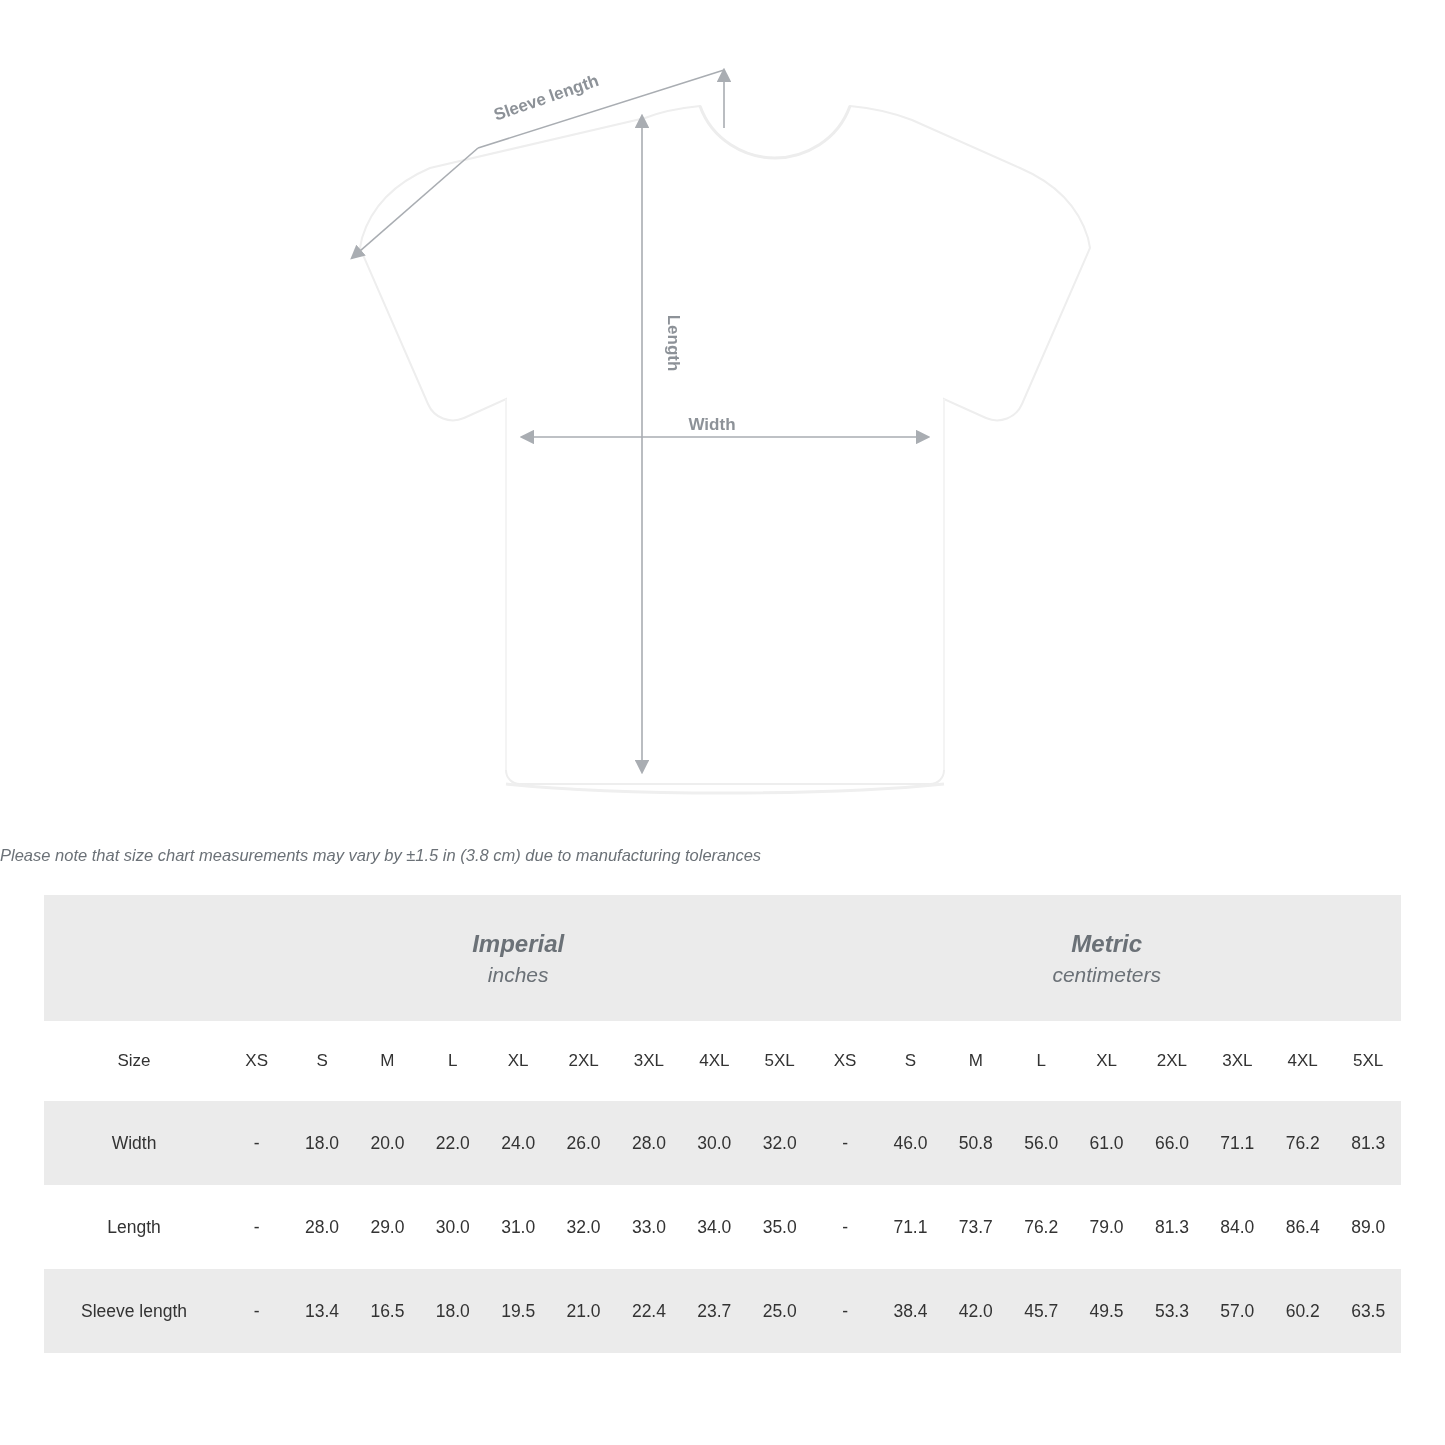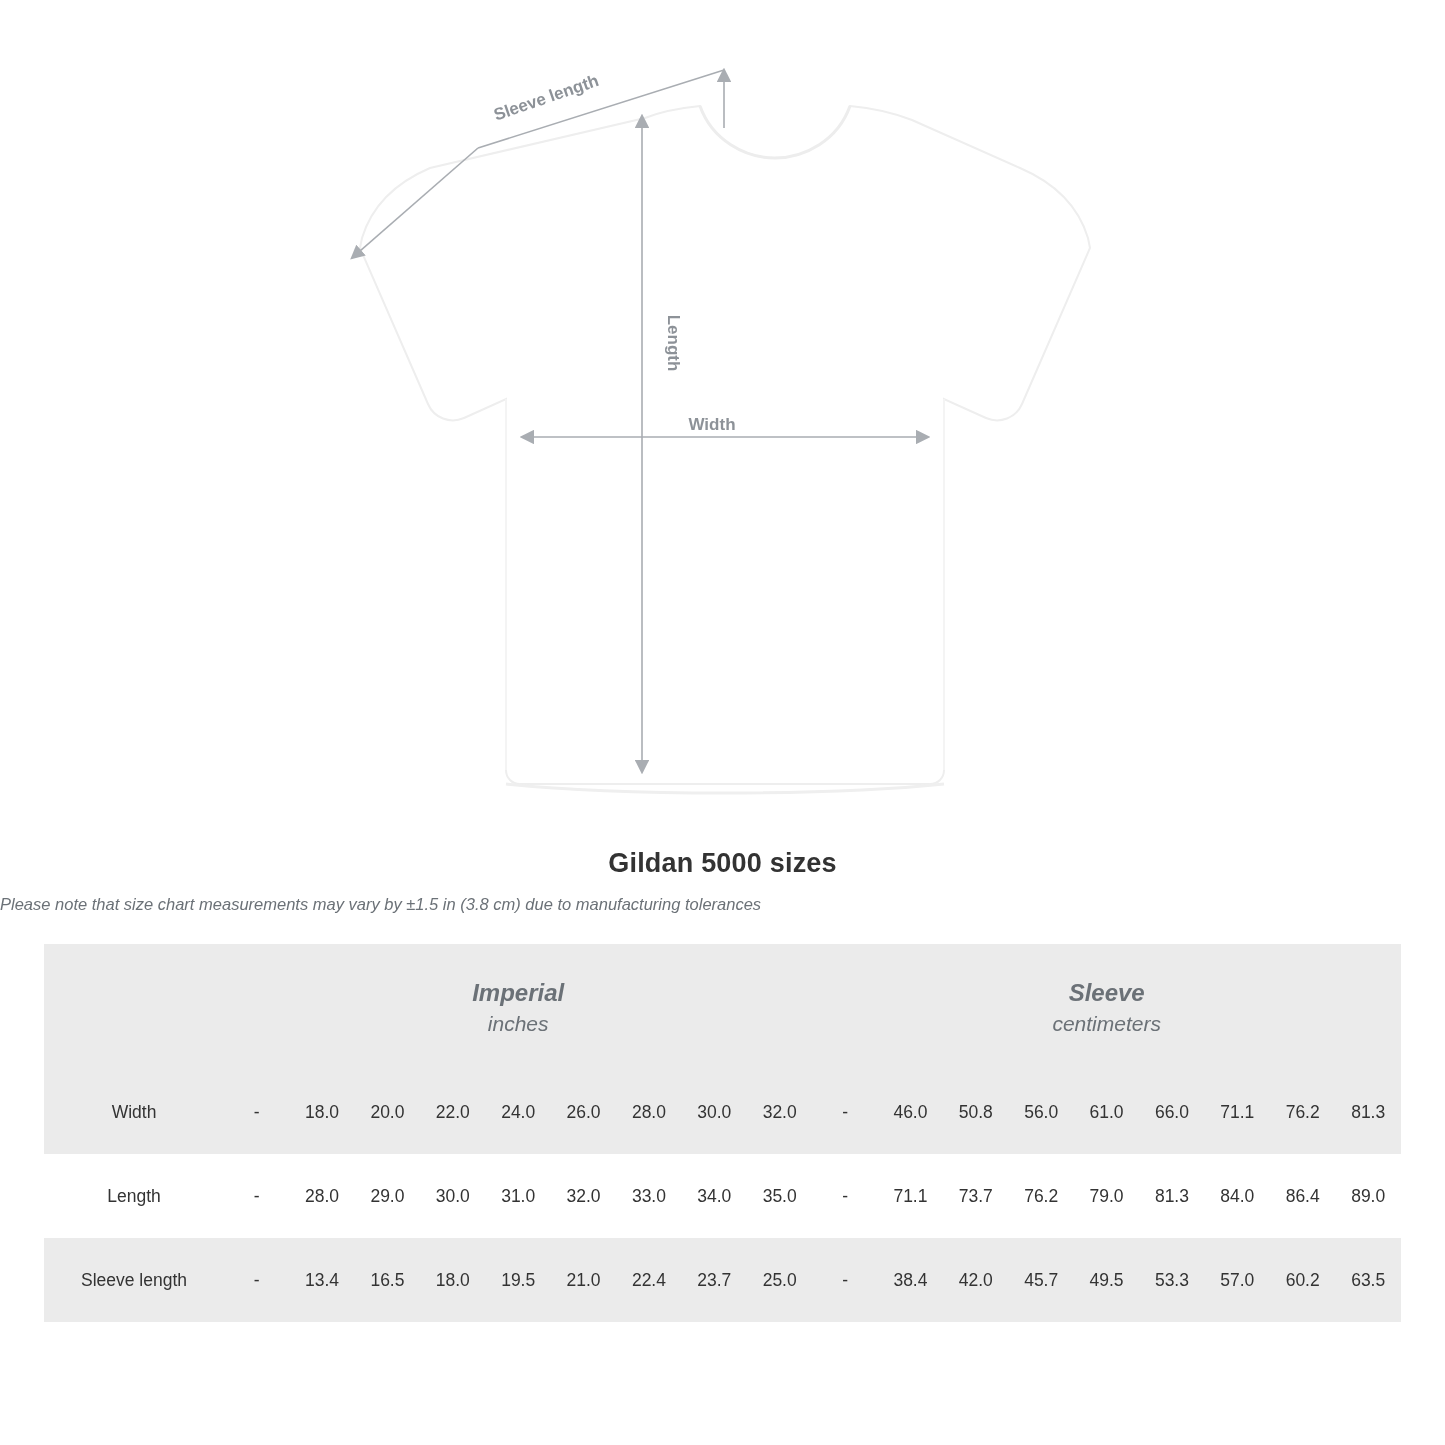--- a/index.html
+++ b/index.html
@@ -163,44 +163,64 @@
       </g>
 
       <g>
         <line x1="522" y1="437" x2="928" y2="437" stroke="#a9adb2" stroke-width="1.6" marker-start="url(#arrowStart)" marker-end="url(#arrowEnd)"></line>
         <rect x="672" y="413" width="80" height="22" fill="#ffffff"></rect>
         <text x="712" y="430" fill="#8d9298" font-family="Liberation Sans, sans-serif" font-size="17" font-weight="bold" text-anchor="middle">Width</text>
       </g>
     </svg>
   </div>
 
-  <div class="chart-title">Gildan 5000 sizes</div>
   <div class="chart-note">Please note that size chart measurements may vary by ±1.5 in (3.8 cm) due to manufacturing tolerances</div>
 
   <div class="table-wrap">
     <table class="size-table">
       <colgroup>
         <col class="col-label">
         <col span="9">
         <col span="9">
       </colgroup>
       <tbody>
 
         <tr class="unit-head">
           <td></td>
           <td colspan="9">
             <div class="unit-title">Imperial</div>
             <div class="unit-sub">inches</div>
           </td>
           <td colspan="9">
-            <div class="unit-title">Sleeve</div>
+            <div class="unit-title">Metric</div>
             <div class="unit-sub">centimeters</div>
           </td>
         </tr>
 
+        <tr class="size-head-row">
+          <td class="row-head">Size</td>
+          <td>XS</td>
+          <td>S</td>
+          <td>M</td>
+          <td>L</td>
+          <td>XL</td>
+          <td>2XL</td>
+          <td>3XL</td>
+          <td>4XL</td>
+          <td>5XL</td>
+          <td>XS</td>
+          <td>S</td>
+          <td>M</td>
+          <td>L</td>
+          <td>XL</td>
+          <td>2XL</td>
+          <td>3XL</td>
+          <td>4XL</td>
+          <td>5XL</td>
+        </tr>
 
         <tr class="data-row row-shade">
           <td class="row-head">Width</td>
           <td>-</td>
           <td>18.0</td>
           <td>20.0</td>
           <td>22.0</td>
           <td>24.0</td>
           <td>26.0</td>
           <td>28.0</td>

